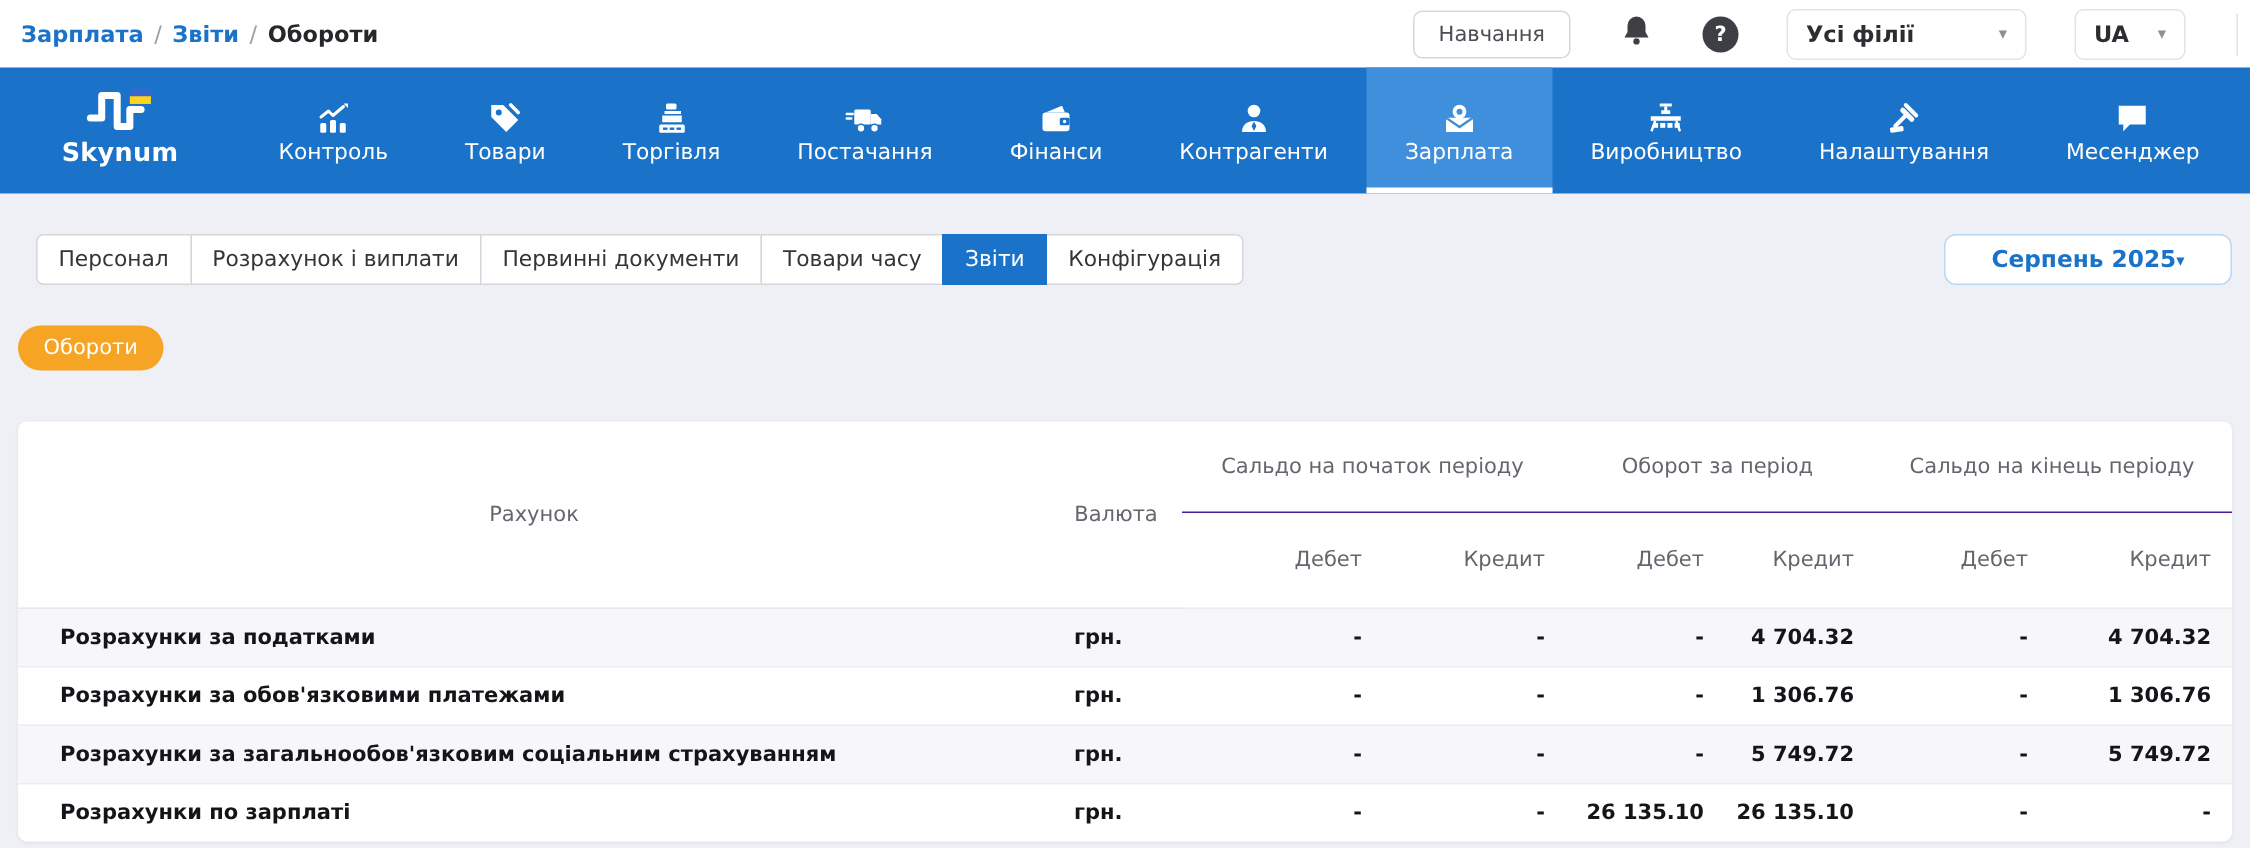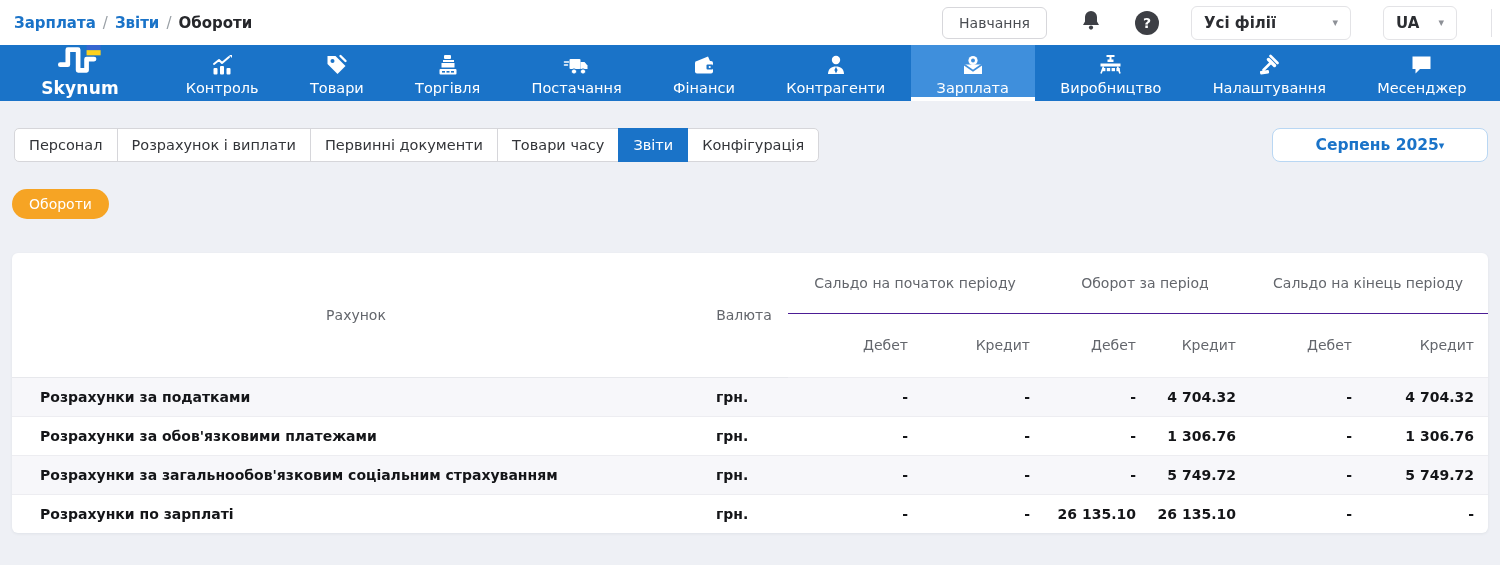--- a/index.html
+++ b/index.html
@@ -39,21 +39,21 @@
     display:flex; align-items:center; justify-content:space-between;
     padding:7px 12px; font-size:15px; font-weight:bold; color:#2b2d31; cursor:pointer;
   }
   .select-box .caret { color:#8d9096; font-size:11px; margin-left:10px; font-weight:normal; }
   .branch-select { width:160px; }
   .lang-select  { width:74px; }
   .topbar-divider { width:1px; height:28px; background:#e2e2e6; margin-left:2px; }
 
   
   .navbar {
-    height:56px; background:#1a73c8;
+    height:84px; background:#1a73c8;
     display:flex; align-items:stretch; justify-content:space-between;
     padding:0 8px 0 0;
   }
   .nav-item {
     position:relative; flex:1 1 auto;
     display:flex; flex-direction:column; align-items:center; justify-content:center;
     gap:3px; color:#ffffff; font-size:14.5px; cursor:pointer; padding:0 10px;
     white-space:nowrap;
   }
   .nav-item.active { background:#3f8fdc; }
@@ -68,26 +68,26 @@
   .content { padding:0 12px; }
   .tabs-row {
     margin-top:27px; display:flex; align-items:center; justify-content:space-between;
   }
   .tab-group { display:flex; }
   .tab-btn {
     height:34px; background:#fff; border:1px solid #d6d6da; margin-left:-1px;
     padding:0 14px; font-size:14.5px; color:#333539; cursor:pointer;
     display:flex; align-items:center; font-family:inherit;
   }
-  .tab-btn:first-child { border-radius:5px 0 0 5px; margin-left:2px; }
+  .tab-btn:first-child { border-radius:5px 0 0 5px; margin-left:12px; }
   .tab-btn:last-child  { border-radius:0 5px 5px 0; }
   .tab-btn.active { background:#1a73c8; border-color:#1a73c8; color:#fff; z-index:1; }
 
   .period-select {
-    width:216px; height:34px; background:#fff;
+    width:192px; height:34px; background:#fff;
     border:1px solid #b9d7f3; border-radius:8px;
     display:flex; align-items:center; justify-content:center; 
     font-size:15.5px; font-weight:bold; color:#1a73c8; cursor:pointer;
   }
   .period-select .caret { font-size:11px; }
 
   
   .badge-row { margin-top:27px; }
   .report-badge {
     display:inline-block; background:#f6a424; color:#fff;

